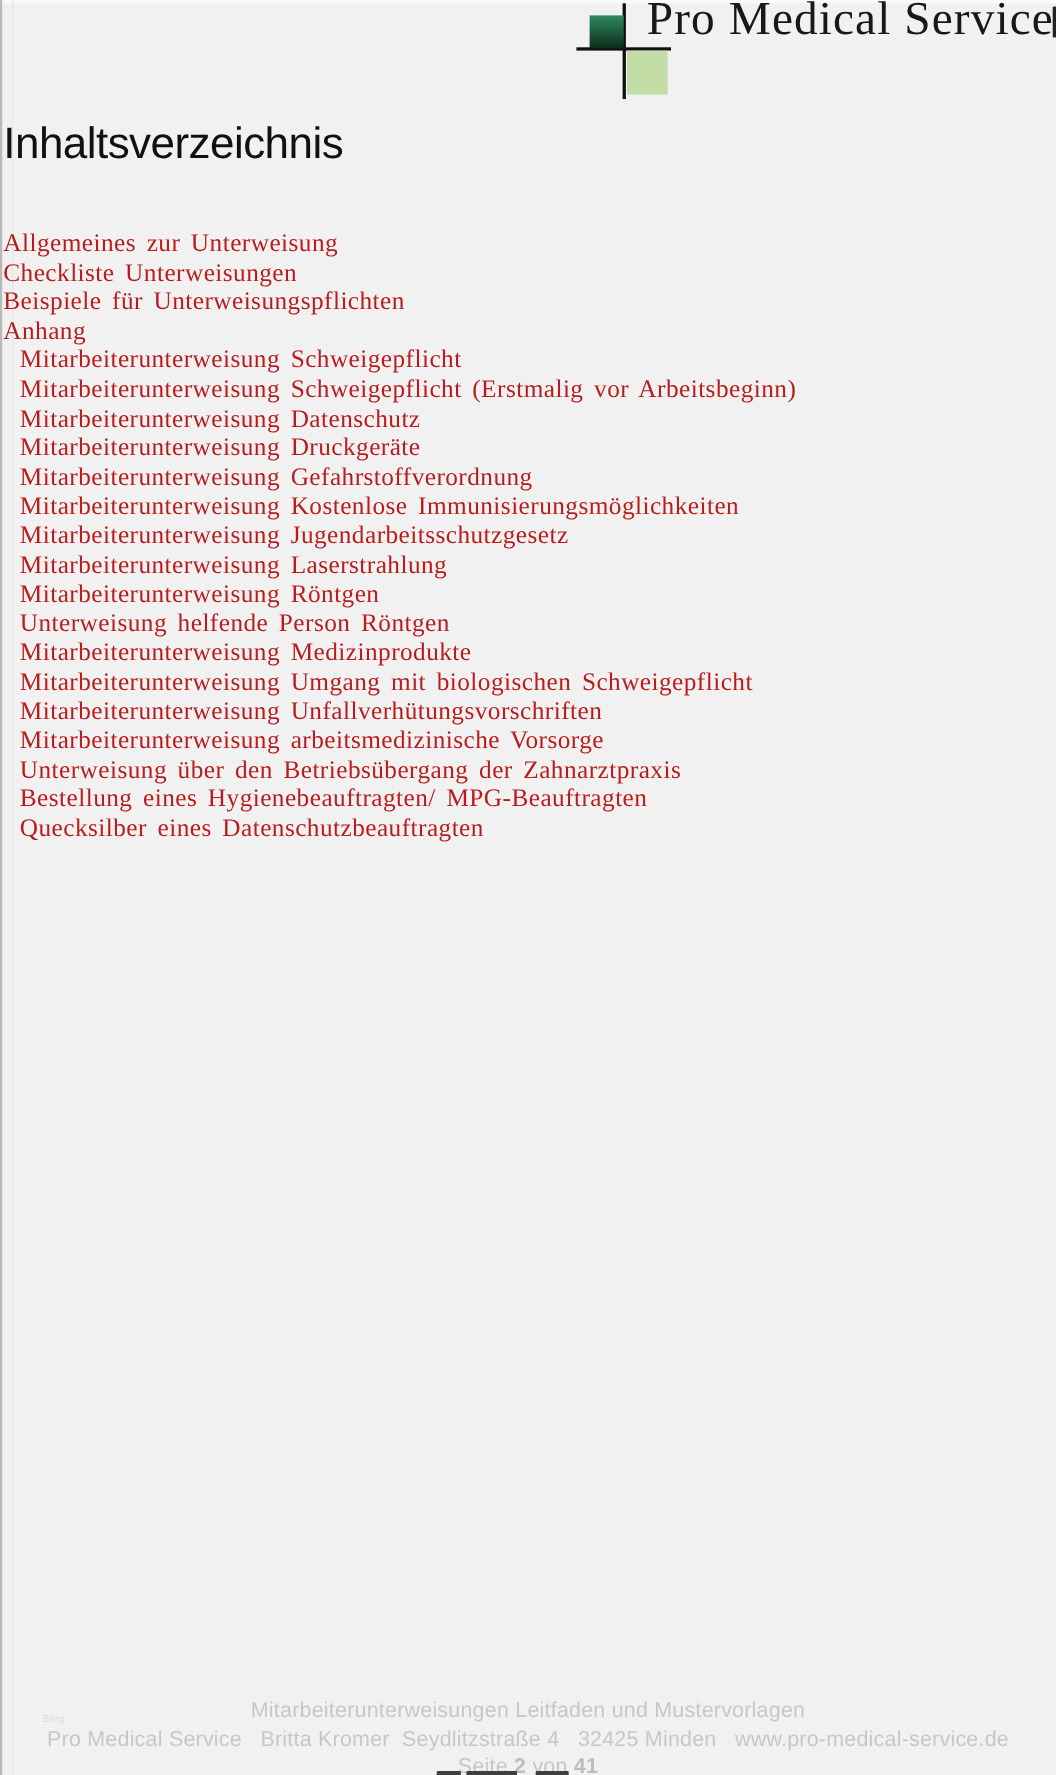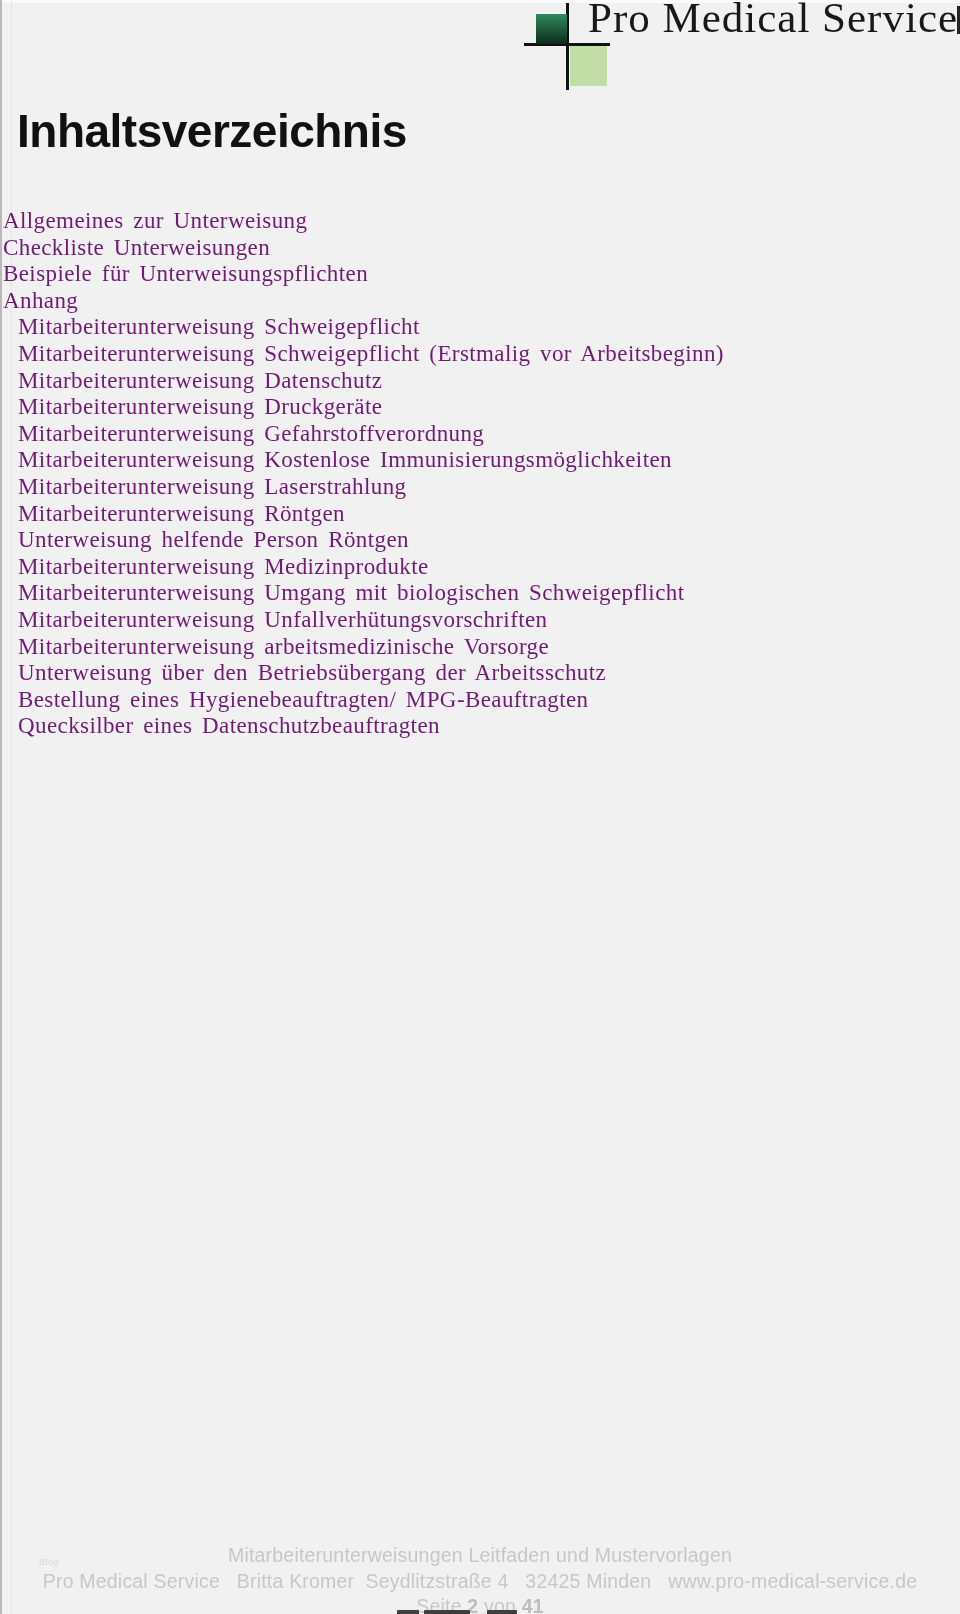--- a/index.html
+++ b/index.html
@@ -21,30 +21,29 @@
   .brand{
     position:absolute;left:588px;top:-5px;white-space:nowrap;
     font-family:"Liberation Serif",serif;font-size:43px;line-height:46px;
     letter-spacing:1px;color:#181818;
   }
   .edge-sliver{position:absolute;left:957px;top:6px;width:3px;height:28px;background:#242424;}
 
   
   .title{
     position:absolute;left:3px;top:112px;
-    font-size:46px;font-weight:bold;line-height:38px;color:#111;
+    font-size:40px;font-weight:normal;line-height:38px;color:#111;
     letter-spacing:-0.5px;
-    margin-left:14px;
   }
 
   
   .toc{
     position:absolute;left:3px;top:208px;width:930px;
     font-family:"Liberation Serif",serif;font-size:23px;line-height:26.6px;
-    color:#701a75;letter-spacing:0.4px;word-spacing:3.5px;white-space:nowrap;
+    color:#b91c1c;letter-spacing:0.4px;word-spacing:3.5px;white-space:nowrap;
   }
   .toc-item.indented{padding-left:15px;}
 
   
   .footer{
     position:absolute;left:0;top:1543px;width:960px;text-align:center;
     font-size:19.5px;line-height:25.7px;color:#c7c7c7;letter-spacing:0.2px;
   }
   .footer .contact{white-space:pre;}
   .footer b{color:#bdbdbd;}
@@ -79,28 +78,29 @@
     <div class="toc-item">Allgemeines zur Unterweisung</div>
     <div class="toc-item">Checkliste Unterweisungen</div>
     <div class="toc-item">Beispiele für Unterweisungspflichten</div>
     <div class="toc-item">Anhang</div>
     <div class="toc-item indented">Mitarbeiterunterweisung Schweigepflicht</div>
     <div class="toc-item indented">Mitarbeiterunterweisung Schweigepflicht (Erstmalig vor Arbeitsbeginn)</div>
     <div class="toc-item indented">Mitarbeiterunterweisung Datenschutz</div>
     <div class="toc-item indented">Mitarbeiterunterweisung Druckgeräte</div>
     <div class="toc-item indented">Mitarbeiterunterweisung Gefahrstoffverordnung</div>
     <div class="toc-item indented">Mitarbeiterunterweisung Kostenlose Immunisierungsmöglichkeiten</div>
+    <div class="toc-item indented">Mitarbeiterunterweisung Jugendarbeitsschutzgesetz</div>
     <div class="toc-item indented">Mitarbeiterunterweisung Laserstrahlung</div>
     <div class="toc-item indented">Mitarbeiterunterweisung Röntgen</div>
     <div class="toc-item indented">Unterweisung helfende Person Röntgen</div>
     <div class="toc-item indented">Mitarbeiterunterweisung Medizinprodukte</div>
     <div class="toc-item indented">Mitarbeiterunterweisung Umgang mit biologischen Schweigepflicht</div>
     <div class="toc-item indented">Mitarbeiterunterweisung Unfallverhütungsvorschriften</div>
     <div class="toc-item indented">Mitarbeiterunterweisung arbeitsmedizinische Vorsorge</div>
-    <div class="toc-item indented">Unterweisung über den Betriebsübergang der Arbeitsschutz</div>
+    <div class="toc-item indented">Unterweisung über den Betriebsübergang der Zahnarztpraxis</div>
     <div class="toc-item indented">Bestellung eines Hygienebeauftragten/ MPG-Beauftragten</div>
     <div class="toc-item indented">Quecksilber eines Datenschutzbeauftragten</div>
   </div>
 
 <div class="footer" style="color: rgb(199, 199, 199);">
   <div class="doc-title">Mitarbeiterunterweisungen Leitfaden und Mustervorlagen</div>
   <div class="contact">Pro Medical Service   Britta Kromer  Seydlitzstraße 4   32425 Minden   www.pro-medical-service.de</div>
   <div class="pageno"><span>Seite</span> <b>2</b> <span>von</span> <b>41</b></div>
 </div>
 <div class="tiny-mark">Blog</div>

